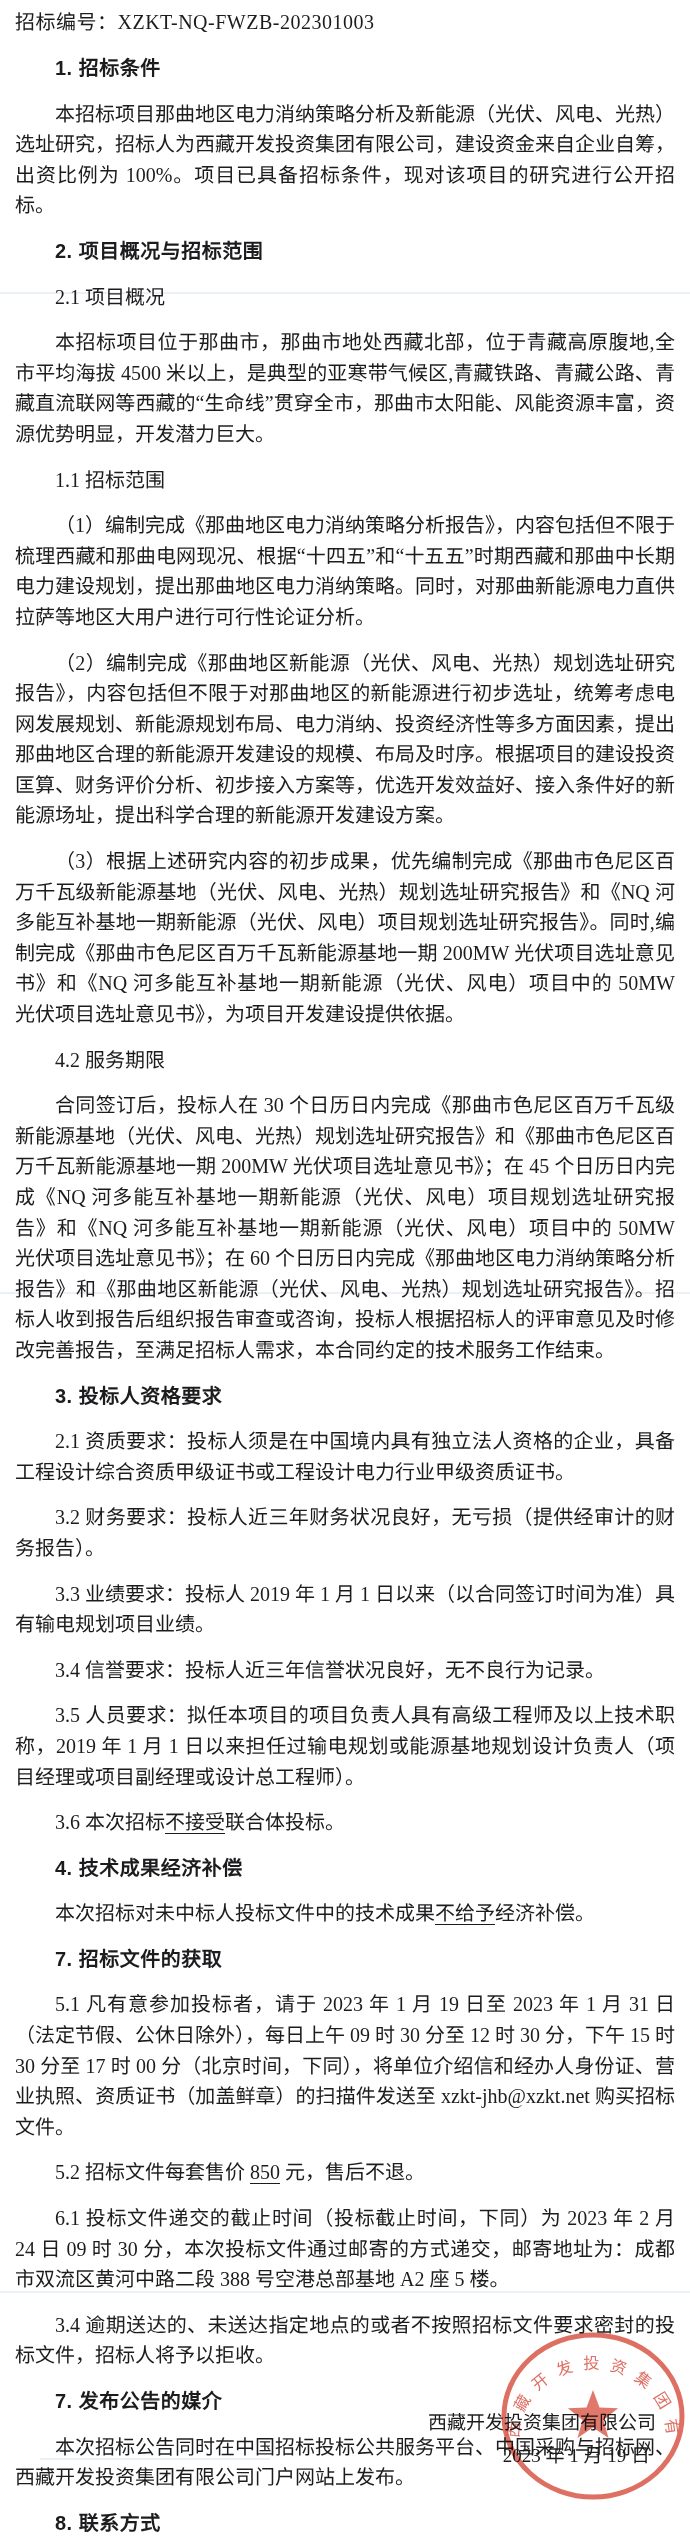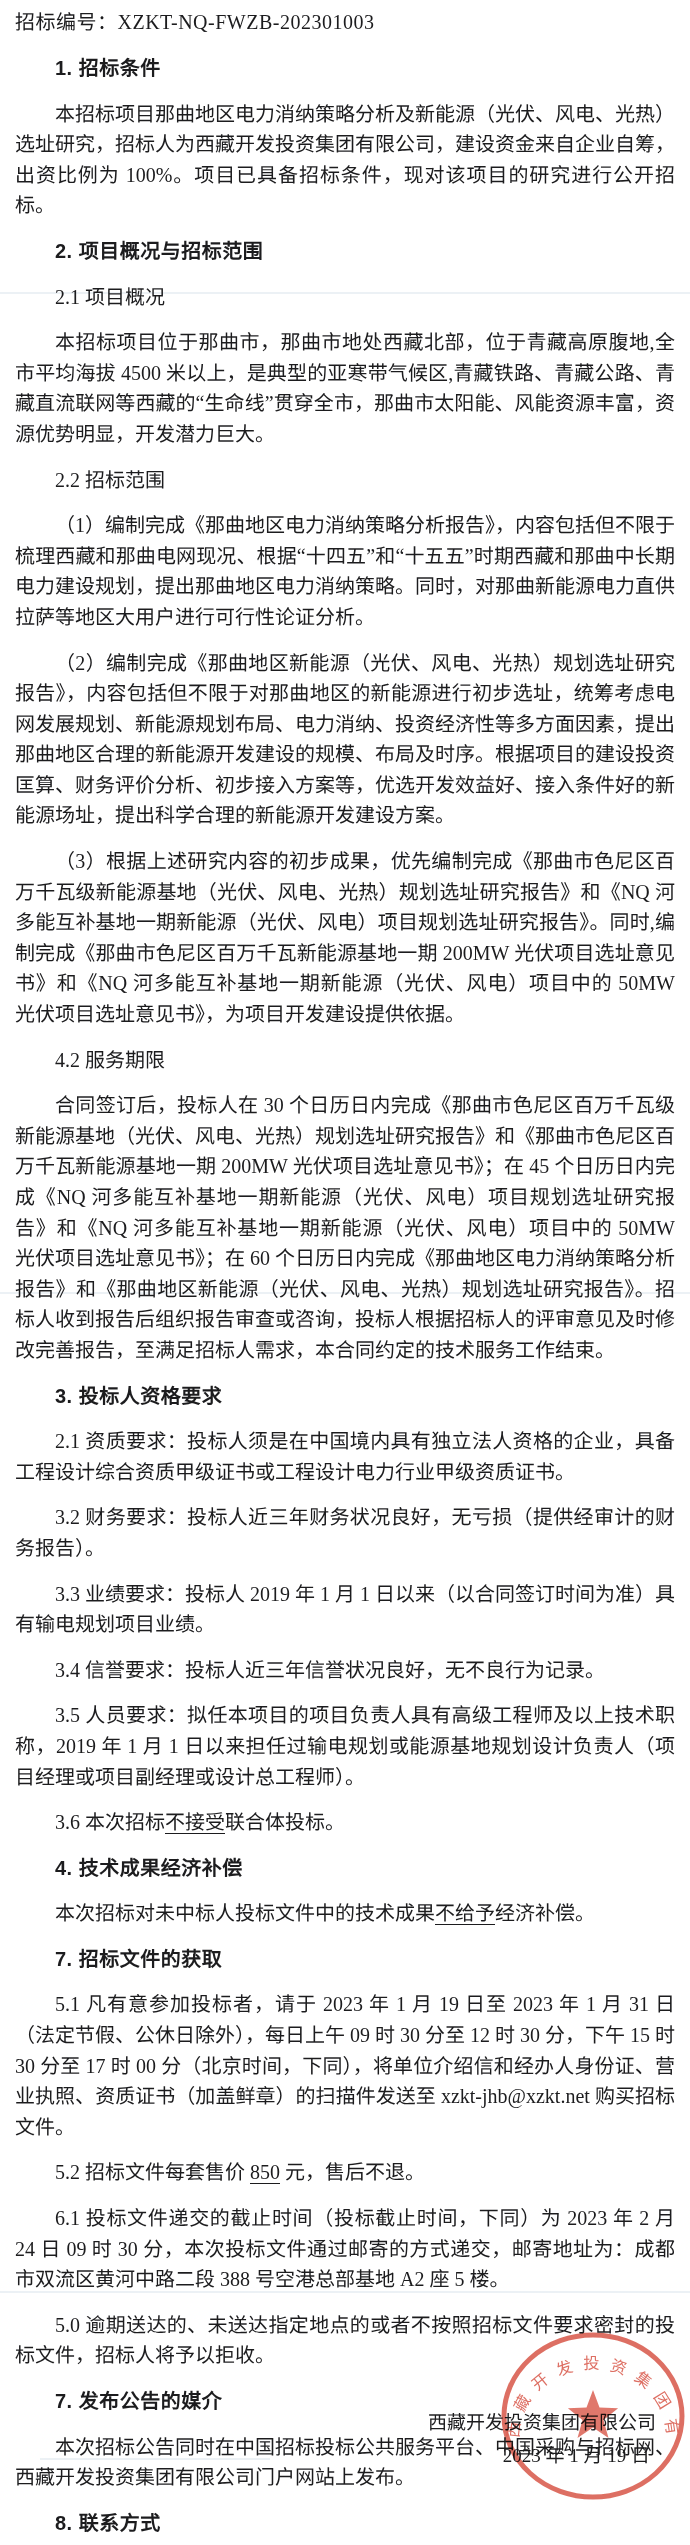--- a/index.html
+++ b/index.html
@@ -75,40 +75,40 @@
 
 <div class="page">
   <div class="doc-title">招标编号：XZKT-NQ-FWZB-202301003</div>
 
   <div>
       <div class="blk h"><span>1. 招标条件</span></div>
       <div class="blk p"><span>本招标项目那曲地区电力消纳策略分析及新能源（光伏、风电、光热）选址研究，招标人为西藏开发投资集团有限公司，建设资金来自企业自筹，出资比例为 100%。项目已具备招标条件，现对该项目的研究进行公开招标。</span></div>
       <div class="blk h"><span>2. 项目概况与招标范围</span></div>
       <div class="blk p"><span>2.1 项目概况</span></div>
       <div class="blk p"><span>本招标项目位于那曲市，那曲市地处西藏北部，位于青藏高原腹地,全市平均海拔 4500 米以上，是典型的亚寒带气候区,青藏铁路、青藏公路、青藏直流联网等西藏的“生命线”贯穿全市，那曲市太阳能、风能资源丰富，资源优势明显，开发潜力巨大。</span></div>
-      <div class="blk p"><span>2.2 招标范围</span></div>
+      <div class="blk p"><span>1.1 招标范围</span></div>
       <div class="blk p"><span>（1）编制完成《那曲地区电力消纳策略分析报告》，内容包括但不限于梳理西藏和那曲电网现况、根据“十四五”和“十五五”时期西藏和那曲中长期电力建设规划，提出那曲地区电力消纳策略。同时，对那曲新能源电力直供拉萨等地区大用户进行可行性论证分析。</span></div>
       <div class="blk p"><span>（2）编制完成《那曲地区新能源（光伏、风电、光热）规划选址研究报告》，内容包括但不限于对那曲地区的新能源进行初步选址，统筹考虑电网发展规划、新能源规划布局、电力消纳、投资经济性等多方面因素，提出那曲地区合理的新能源开发建设的规模、布局及时序。根据项目的建设投资匡算、财务评价分析、初步接入方案等，优选开发效益好、接入条件好的新能源场址，提出科学合理的新能源开发建设方案。</span></div>
       <div class="blk p"><span>（3）根据上述研究内容的初步成果，优先编制完成《那曲市色尼区百万千瓦级新能源基地（光伏、风电、光热）规划选址研究报告》和《NQ 河多能互补基地一期新能源（光伏、风电）项目规划选址研究报告》。同时,编制完成《那曲市色尼区百万千瓦新能源基地一期 200MW 光伏项目选址意见书》和《NQ 河多能互补基地一期新能源（光伏、风电）项目中的 50MW 光伏项目选址意见书》，为项目开发建设提供依据。</span></div>
       <div class="blk p"><span>4.2 服务期限</span></div>
       <div class="blk p"><span>合同签订后，投标人在 30 个日历日内完成《那曲市色尼区百万千瓦级新能源基地（光伏、风电、光热）规划选址研究报告》和《那曲市色尼区百万千瓦新能源基地一期 200MW 光伏项目选址意见书》；在 45 个日历日内完成《NQ 河多能互补基地一期新能源（光伏、风电）项目规划选址研究报告》和《NQ 河多能互补基地一期新能源（光伏、风电）项目中的 50MW 光伏项目选址意见书》；在 60 个日历日内完成《那曲地区电力消纳策略分析报告》和《那曲地区新能源（光伏、风电、光热）规划选址研究报告》。招标人收到报告后组织报告审查或咨询，投标人根据招标人的评审意见及时修改完善报告，至满足招标人需求，本合同约定的技术服务工作结束。</span></div>
       <div class="blk h"><span>3. 投标人资格要求</span></div>
       <div class="blk p"><span>2.1 资质要求：投标人须是在中国境内具有独立法人资格的企业，具备工程设计综合资质甲级证书或工程设计电力行业甲级资质证书。</span></div>
       <div class="blk p"><span>3.2 财务要求：投标人近三年财务状况良好，无亏损（提供经审计的财务报告）。</span></div>
       <div class="blk p"><span>3.3 业绩要求：投标人 2019 年 1 月 1 日以来（以合同签订时间为准）具有输电规划项目业绩。</span></div>
       <div class="blk p"><span>3.4 信誉要求：投标人近三年信誉状况良好，无不良行为记录。</span></div>
       <div class="blk p"><span>3.5 人员要求：拟任本项目的项目负责人具有高级工程师及以上技术职称，2019 年 1 月 1 日以来担任过输电规划或能源基地规划设计负责人（项目经理或项目副经理或设计总工程师）。</span></div>
       <div class="blk p"><span>3.6 本次招标</span><span class="u">不接受</span><span>联合体投标。</span></div>
       <div class="blk h"><span>4. 技术成果经济补偿</span></div>
       <div class="blk p"><span>本次招标对未中标人投标文件中的技术成果</span><span class="u">不给予</span><span>经济补偿。</span></div>
       <div class="blk h"><span>7. 招标文件的获取</span></div>
       <div class="blk p"><span>5.1 凡有意参加投标者，请于 2023 年 1 月 19 日至 2023 年 1 月 31 日（法定节假、公休日除外），每日上午 09 时 30 分至 12 时 30 分，下午 15 时 30 分至 17 时 00 分（北京时间，下同），将单位介绍信和经办人身份证、营业执照、资质证书（加盖鲜章）的扫描件发送至 xzkt-jhb@xzkt.net 购买招标文件。</span></div>
       <div class="blk p"><span>5.2 招标文件每套售价 </span><span class="u">850</span><span> 元，售后不退。</span></div>
       <div class="blk p"><span>6.1 投标文件递交的截止时间（投标截止时间，下同）为 2023 年 2 月 24 日 09 时 30 分，本次投标文件通过邮寄的方式递交，邮寄地址为：成都市双流区黄河中路二段 388 号空港总部基地 A2 座 5 楼。</span></div>
-      <div class="blk p"><span>5.0 逾期送达的、未送达指定地点的或者不按照招标文件要求密封的投标文件，招标人将予以拒收。</span></div>
+      <div class="blk p"><span>3.4 逾期送达的、未送达指定地点的或者不按照招标文件要求密封的投标文件，招标人将予以拒收。</span></div>
       <div class="blk h"><span>7. 发布公告的媒介</span></div>
       <div class="blk p"><span>本次招标公告同时在中国招标投标公共服务平台、中国采购与招标网、西藏开发投资集团有限公司门户网站上发布。</span></div>
       <div class="blk h"><span>8. 联系方式</span></div>
       <div class="blk c"><span>招 标 人：西藏开发投资集团有限公司</span></div>
       <div class="blk c"><span>地　　址：西藏拉萨市柳梧国际总部城 8 栋 1 单元 3 楼</span></div>
       <div class="blk c"><span>联 系 人：陈女士</span></div>
       <div class="blk c"><span>联系电话：17761260510</span></div>
     </div>
 </div>
 

